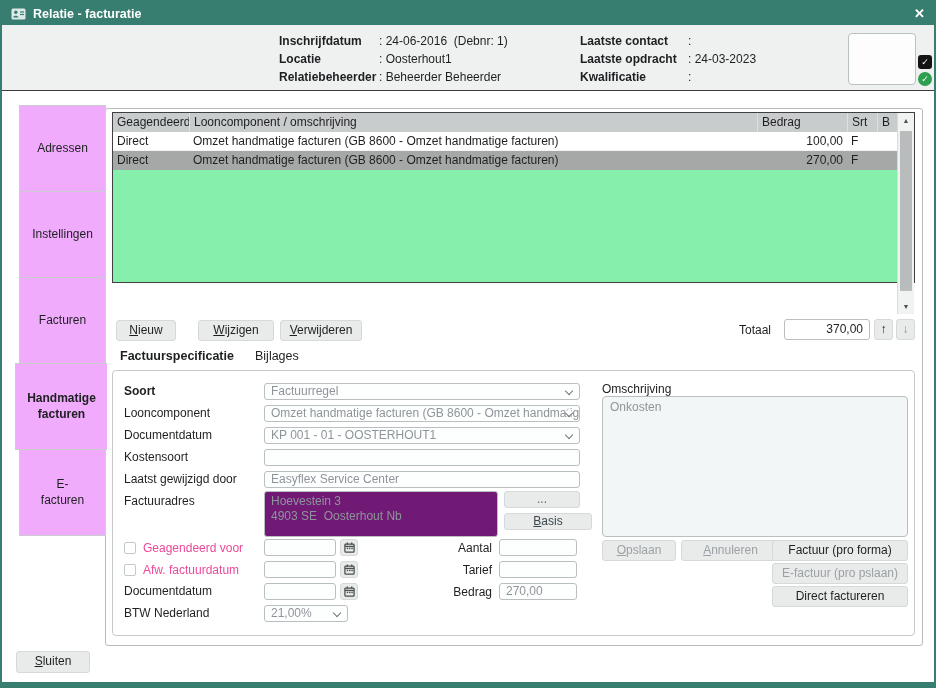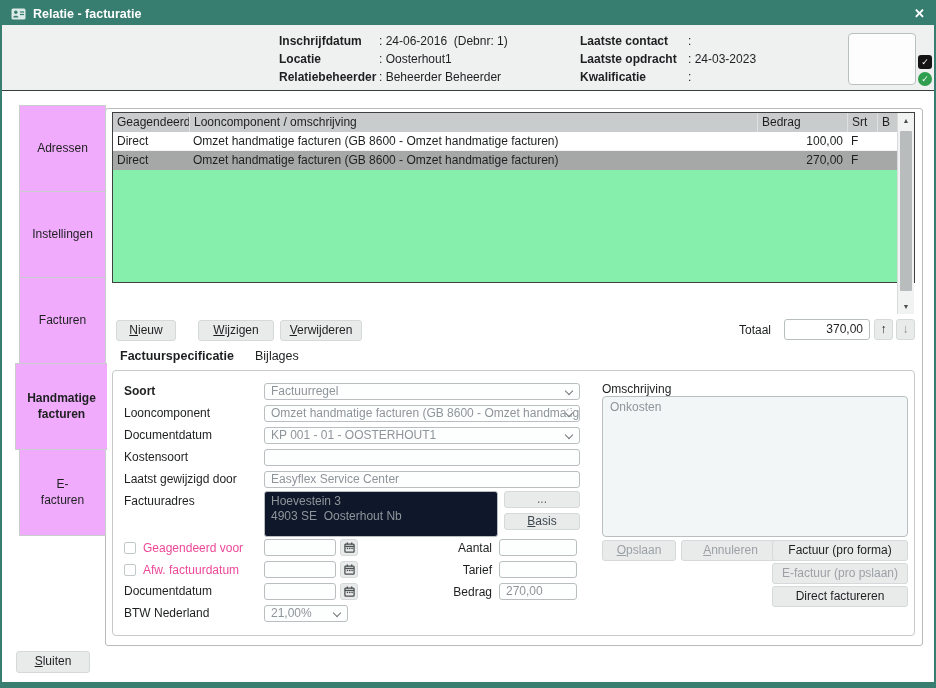--- a/index.html
+++ b/index.html
@@ -62,23 +62,23 @@
   .dtab { position:absolute; top:347px; z-index:5; cursor:pointer; font-size:12.5px; }
   #dtab-spec { left:118px; font-weight:bold; }
   #dtab-bijlages { left:253px; }
 
   
   .form-panel { position:absolute; left:110px; top:368px; width:803px; height:266px; border:1px solid #c6caca; border-radius:4px; background:#fff; z-index:2; }
   .f-label { position:absolute; height:17px; line-height:17px; left:122px; z-index:5; }
   .f-label.dim { color:#ec4899; }
   .f-field { position:absolute; left:262px; width:316px; height:17px; background:#fdfefe; border:1px solid #b9bfc1; border-radius:3px; line-height:15px; padding:0 6px; color:#8e959a; overflow:hidden; white-space:nowrap; z-index:5; }
   .chev { position:absolute; right:7px; top:4px; width:6px; height:6px; border-right:1.5px solid #6e767a; border-bottom:1.5px solid #6e767a; transform:rotate(45deg); }
-  .f-area { position:absolute; left:262px; top:489px; width:234px; height:46px; background:#0f172a; border:1px solid #b9bfc1; border-radius:3px; padding:2px 6px; color:#8e959a; line-height:15px; white-space:pre; overflow:hidden; z-index:5; }
+  .f-area { position:absolute; left:262px; top:489px; width:234px; height:46px; background:#701a75; border:1px solid #b9bfc1; border-radius:3px; padding:2px 6px; color:#8e959a; line-height:15px; white-space:pre; overflow:hidden; z-index:5; }
   #btn-more { left:502px; top:489px; width:76px; height:17px; line-height:14px; color:#666; }
-  #btn-basis { left:502px; top:511px; width:76px; height:17px; line-height:14px; color:#3c464c;text-align:center; }
+  #btn-basis { left:502px; top:511px; width:88px; height:17px; line-height:14px; color:#3c464c;text-align:center; }
   .f-check { position:absolute; left:122px; width:12px; height:12px; background:#fff; border:1px solid #c3c8ca; border-radius:2px; z-index:5; cursor:default; }
   .date-field { left:262px; width:72px; }
   .cal-btn { position:absolute; left:338px; width:18px; height:17px; background:#e9ebeb; border:1px solid #d5d9d9; border-radius:3px; display:flex; align-items:center; justify-content:center; cursor:pointer; z-index:5; }
   .btw-field { width:84px; }
   .m-label { position:absolute; left:420px; width:70px; text-align:right; height:17px; line-height:17px; z-index:5; }
   .m-field { left:497px; width:78px; }
   .oms-label { position:absolute; left:600px; top:380px; z-index:5; }
   .oms-area { position:absolute; left:600px; top:394px; width:306px; height:141px; background:#f3f6f6; border:1px solid #b9bfc1; border-radius:4px; padding:3px 7px; color:#8e959a; z-index:5; }
   #btn-opslaan { left:600px; top:538px; width:74px; }
   #btn-annuleren { left:679px; top:538px; width:99px; }

